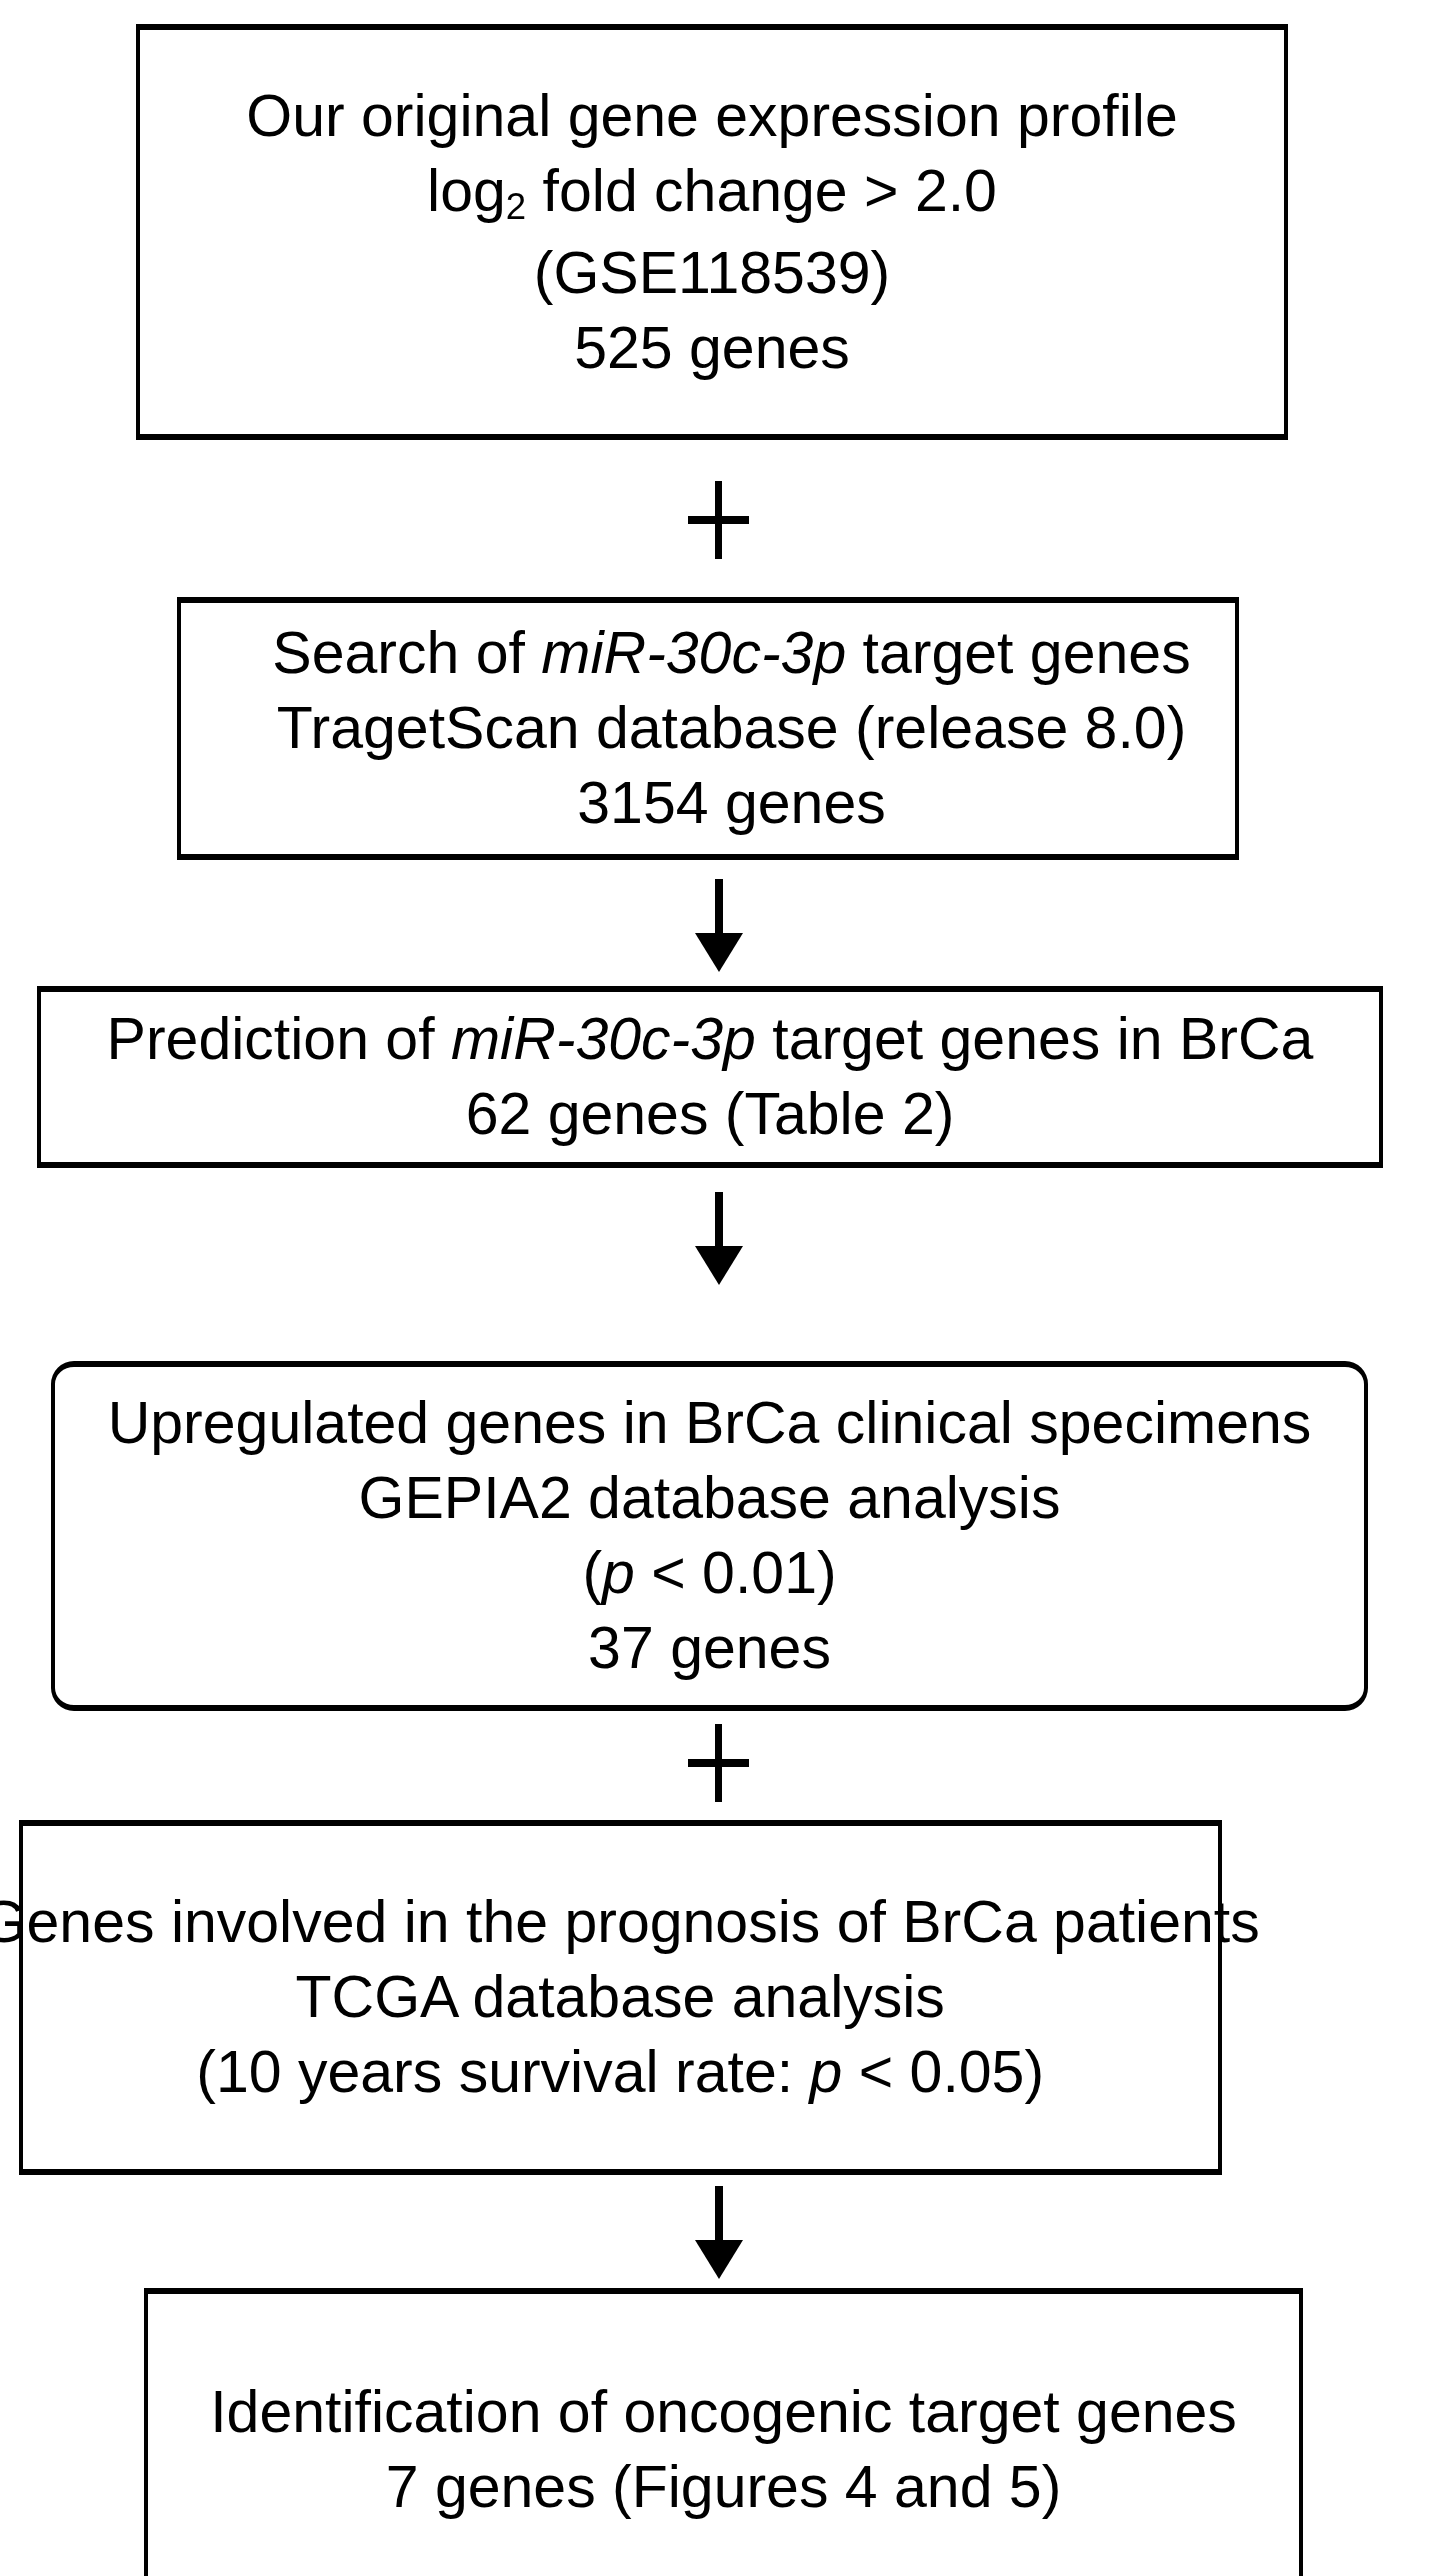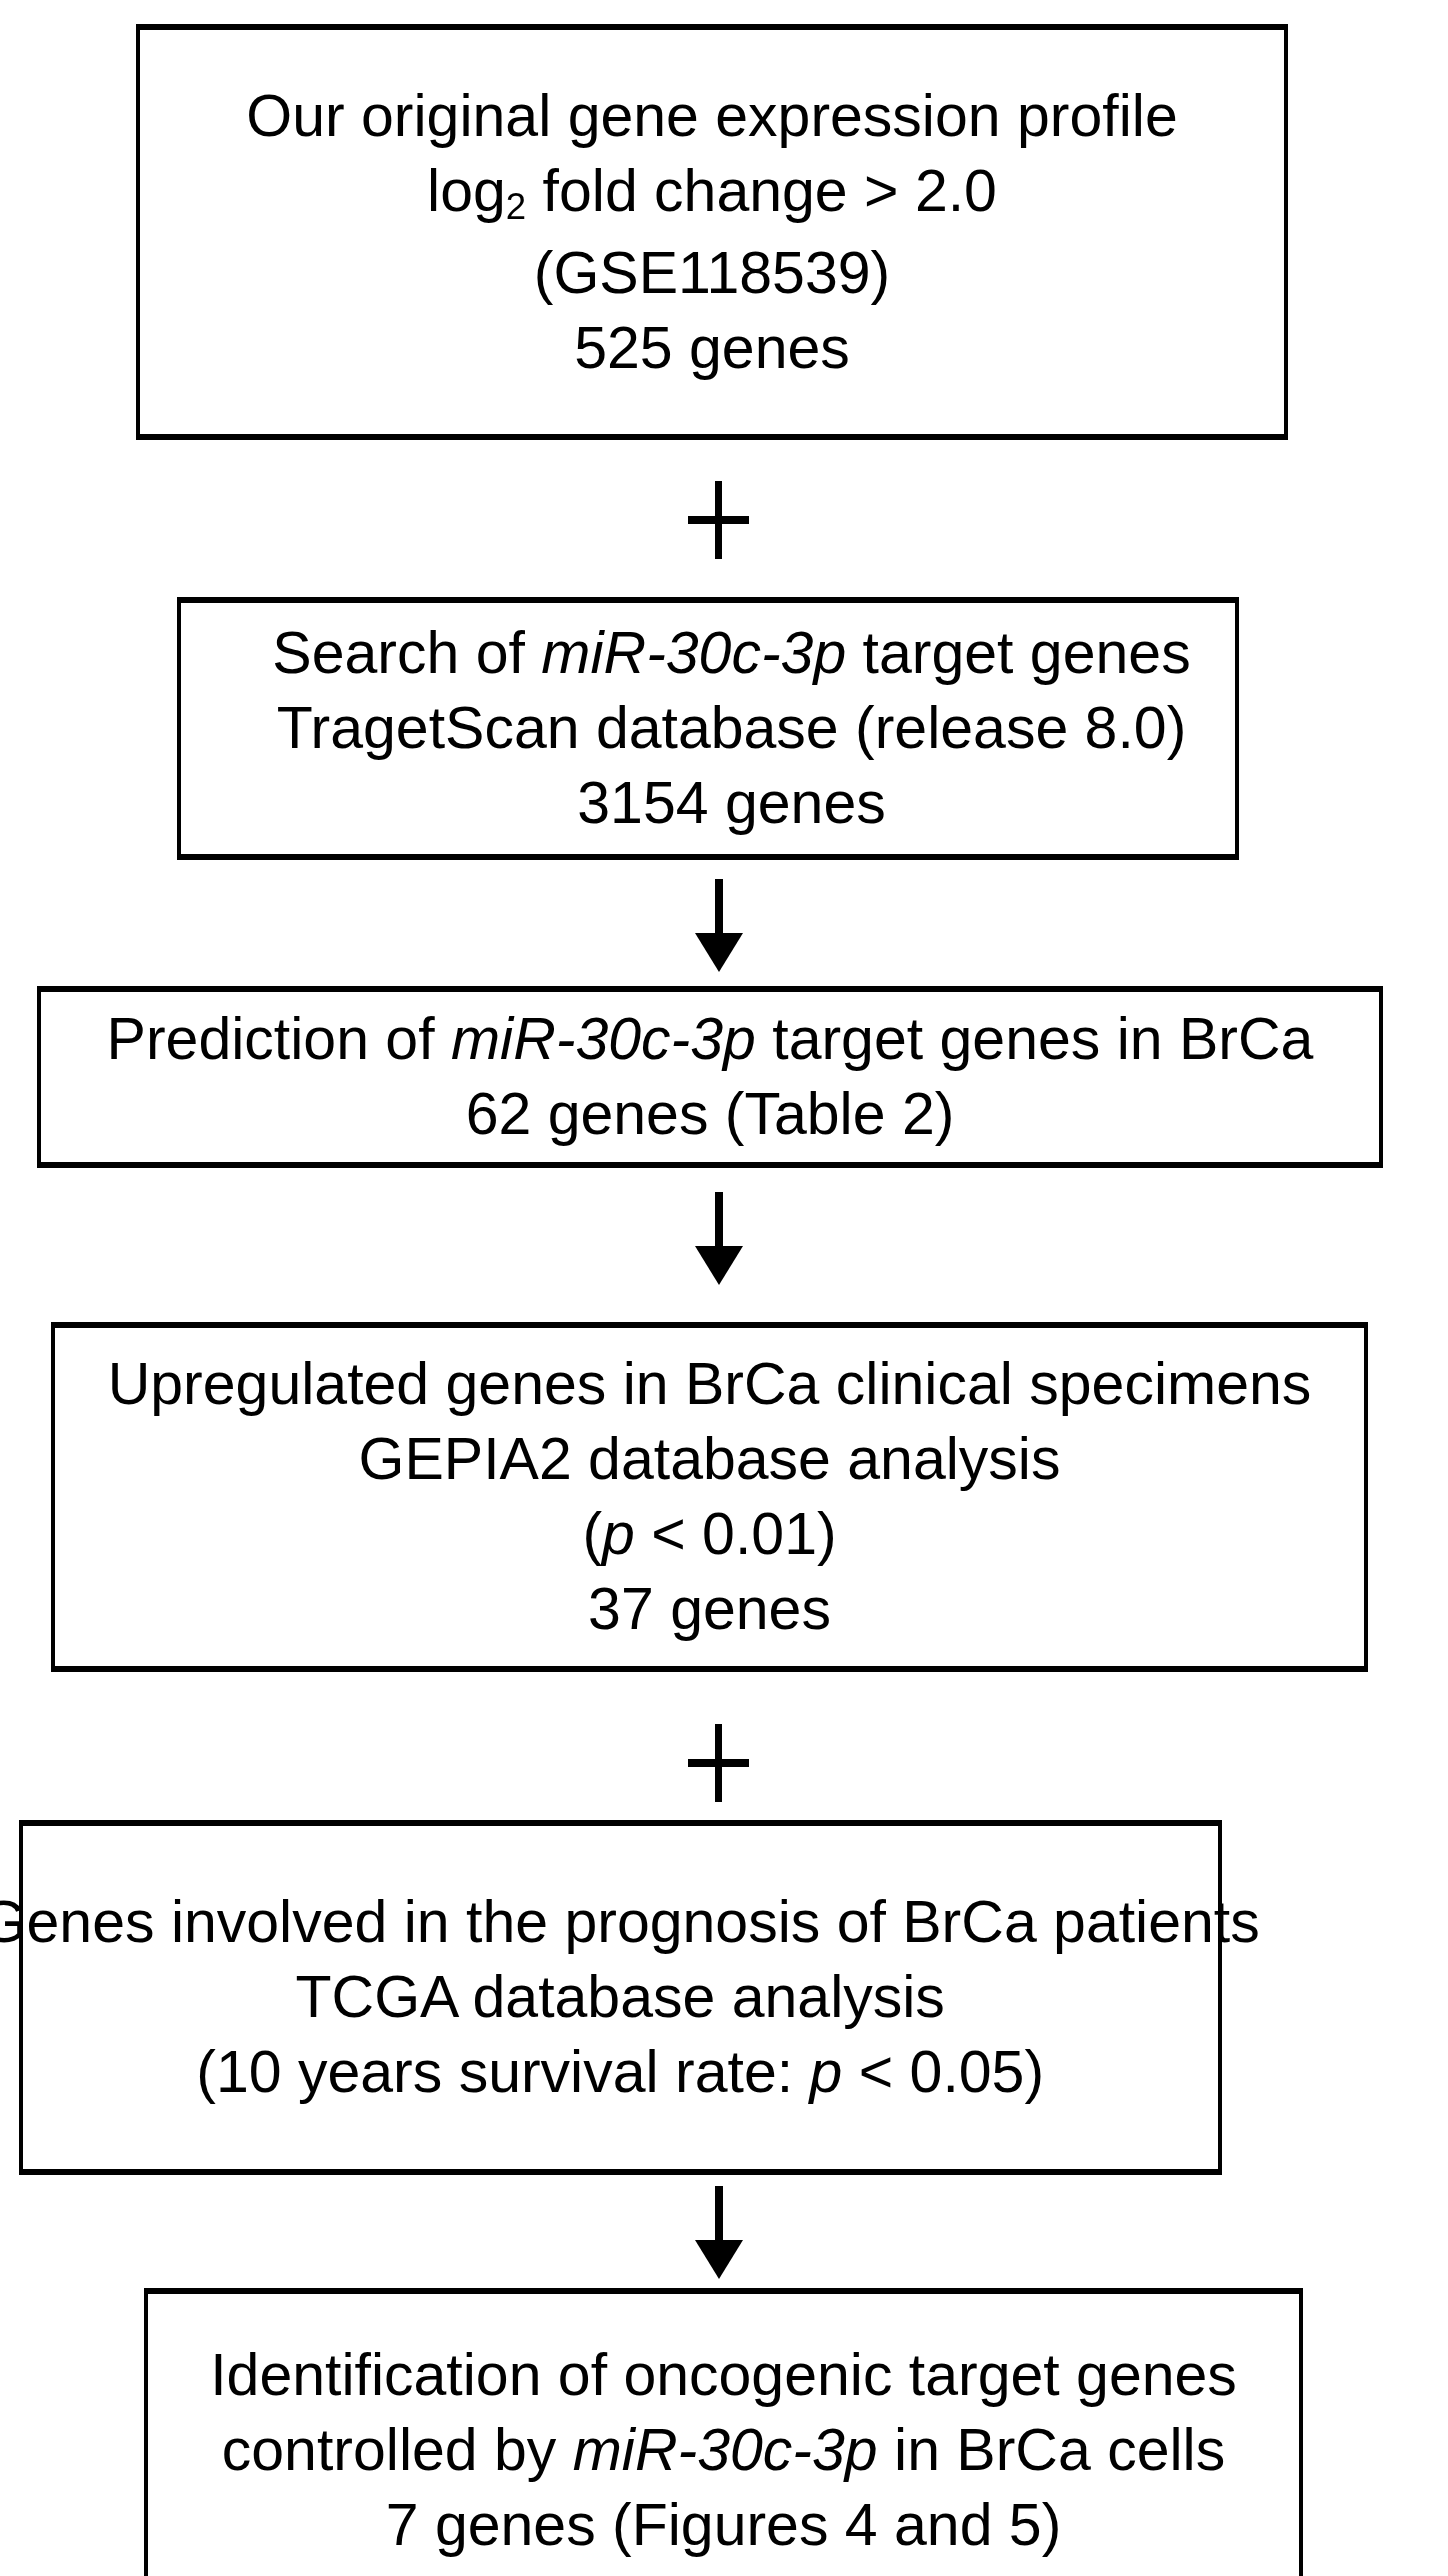--- a/index.html
+++ b/index.html
@@ -45,21 +45,21 @@
     border-top: 39px solid #000;
   }
 
   
   #box-1   { left: 136px; top: 24px;   width: 1152px; height: 416px; }
   #plus-1  { left: 688px; top: 481px;  }
   #box-2   { left: 177px; top: 597px;  width: 1062px; height: 263px; padding-left: 47px; }
   #arrow-1 { left: 695px; top: 879px; }
   #box-3   { left: 37px;  top: 986px; width: 1346px; height: 182px; }
   #arrow-2 { left: 695px; top: 1192px; }
-  #box-4   { left: 51px;  top: 1322px; width: 1317px; height: 350px; }
+  #box-4   { left: 51px;  top: 1361px; width: 1317px; height: 350px; border-radius: 23px; }
   #plus-2  { left: 688px; top: 1724px; }
   #box-5   { left: 18.7px;  top: 1820px; width: 1203px; height: 355px; }
   #arrow-3 { left: 695px; top: 2186px; }
   #box-6   { left: 144px; top: 2288px; width: 1159px; height: 324px; }
 </style>
 </head>
 <body>
 
 <div class="canvas">
 
@@ -114,18 +114,17 @@
       <div class="line"><span>(10 years survival rate: </span><span class="s-i">p</span><span> &lt; 0.05)</span></div>
     </div>
 
   <div class="arrow" id="arrow-3">
     <div class="shaft"></div>
     <div class="head"></div>
   </div>
 
   <div class="fbox" id="box-6">
       <div class="line"><span>Identification of oncogenic target genes</span></div>
-      <div class="line"><span>controlled by </span><span class="s-i">miR-30c-3p</span><span> in BrCa cells</span></div>
       <div class="line"><span>7 genes (Figures 4 and 5)</span></div>
     </div>
 
 </div>
 
 
 </body></html>

